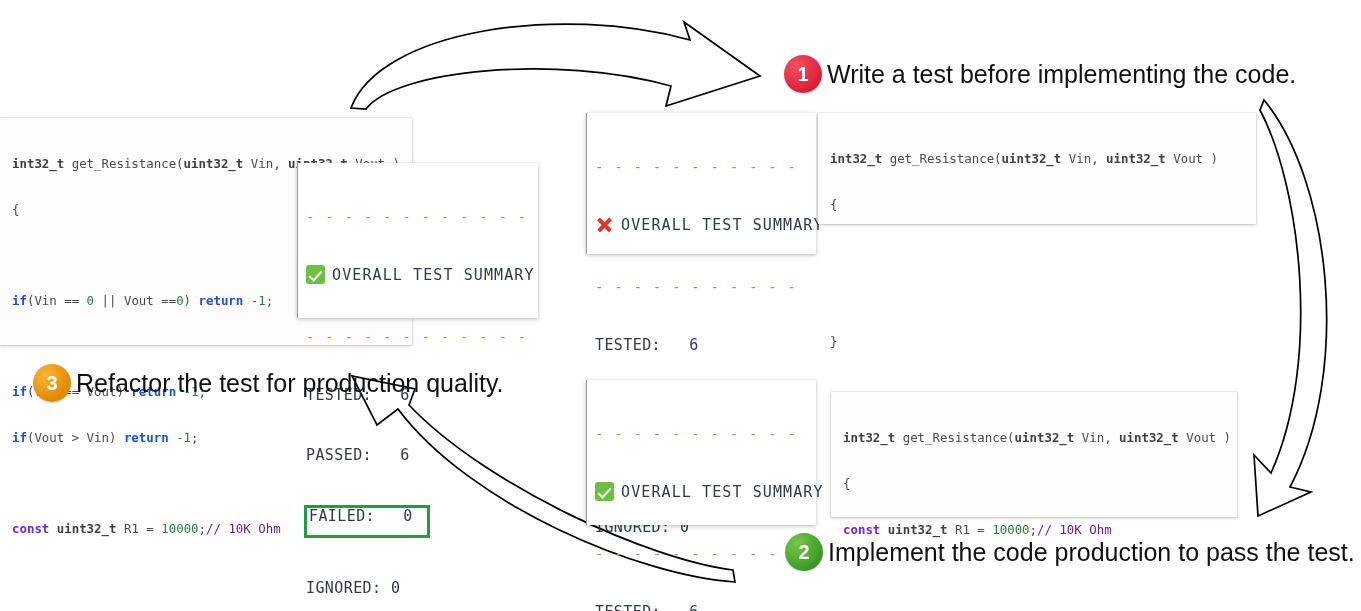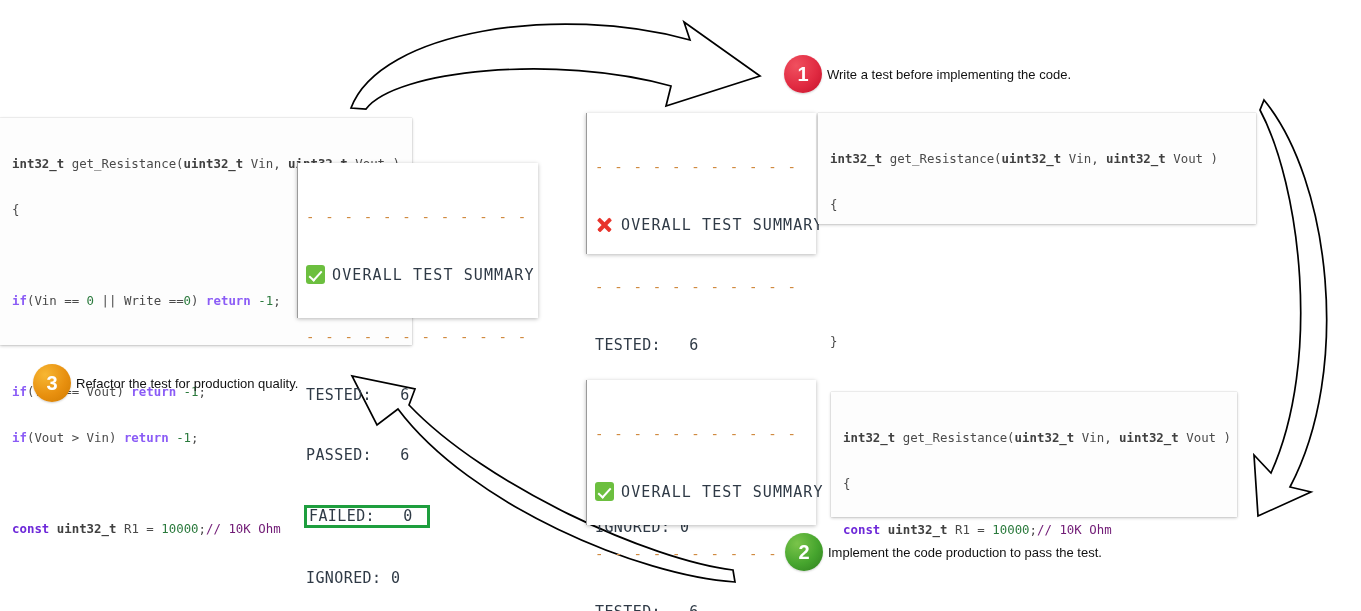--- a/index.html
+++ b/index.html
@@ -41,21 +41,21 @@
     line-height: 15.2px;
     color: #3b3b3b;
     white-space: pre;
     padding: 8px 10px 8px 12px;
     box-sizing: border-box;
   }
   .code-panel .ln { display: block; height: 15.2px; }
   .code-panel .blank { display: block; height: 15.2px; }
 
   .kw-type   { color: #404040; font-weight: bold; }
-  .kw-ctrl   { color: #8b5cf6; font-weight: bold; }
+  .kw-ctrl   { color: #1d4ed8; font-weight: bold; }
   .kw-const  { color: #6d28d9; font-weight: bold; }
   .num       { color: #2b7a3d; }
   .comment   { color: #701a75; }
   .plain     { color: #4a4a4a; }
   .punct     { color: #4a4a4a; }
 
   
   .summary {
     position: absolute;
     background: #ffffff;
@@ -96,21 +96,21 @@
     padding: 0 2px;
     height: 22px;
     line-height: 18px;
     box-sizing: border-box;
     width: 124px;
   }
   .summary .row.boxed-green {
     border: 3px solid #1e9e3e;
     margin: 0 -2px;
     padding: 0 2px;
-    height: 23px;
+    height: 33px;
     line-height: 17px;
     box-sizing: border-box;
     width: 126px;
   }
 
   .icon-x {
     width: 19px; height: 19px;
     display: inline-block;
     flex: 0 0 auto;
     position: relative;
@@ -161,21 +161,21 @@
     align-items: center;
     justify-content: center;
     flex: 0 0 auto;
     box-shadow: 0 1px 2px rgba(0,0,0,0.18);
   }
   .badge-1 { background: radial-gradient(circle at 32% 28%, #f0505f 0%, #e12b42 55%, #c4102a 100%); }
   .badge-2 { background: radial-gradient(circle at 32% 28%, #7ac44a 0%, #46a52e 55%, #2e7d1e 100%); }
   .badge-3 { background: radial-gradient(circle at 32% 28%, #f7b733 0%, #e8900f 55%, #cf7a00 100%); }
   .caption {
     font-family: "Liberation Sans", sans-serif;
-    font-size: 13px;
+    font-size: 25px;
     color: #111111;
     margin-left: 5px;
     white-space: nowrap;
   }
 </style>
 </head>
 <body>
 
 <div id="stage">
 
@@ -203,21 +203,21 @@
              L 352 376
              L 415 389
              L 409 405
              C 486 486, 650 560, 733 570 Z" fill="#ffffff" stroke="#000000" stroke-width="1.7" stroke-linejoin="miter"></path>
   </svg>
 
   <div class="code-panel" style="left:0px; top:118px; width:412px; height:227px;">
     <span class="ln"><span class="kw-type">int32_t</span> <span class="plain">get_Resistance(</span><span class="kw-type">uint32_t</span> <span class="plain">Vin,</span> <span class="kw-type">uint32_t</span> <span class="plain">Vout )</span></span>
     <span class="ln"><span class="punct">{</span></span>
     <span class="blank"> </span>
-    <span class="ln"><span class="kw-ctrl">if</span><span class="plain">(Vin == </span><span class="num">0</span><span class="plain"> || Write ==</span><span class="num">0</span><span class="plain">) </span><span class="kw-ctrl">return</span> <span class="num">-1</span><span class="plain">;</span></span>
+    <span class="ln"><span class="kw-ctrl">if</span><span class="plain">(Vin == </span><span class="num">0</span><span class="plain"> || Vout ==</span><span class="num">0</span><span class="plain">) </span><span class="kw-ctrl">return</span> <span class="num">-1</span><span class="plain">;</span></span>
     <span class="blank"> </span>
     <span class="ln"><span class="kw-ctrl">if</span><span class="plain">(Vin == Vout) </span><span class="kw-ctrl">return</span> <span class="num">-1</span><span class="plain">;</span></span>
     <span class="ln"><span class="kw-ctrl">if</span><span class="plain">(Vout &gt; Vin) </span><span class="kw-ctrl">return</span> <span class="num">-1</span><span class="plain">;</span></span>
     <span class="blank"> </span>
     <span class="ln"><span class="kw-const">const</span> <span class="kw-type">uint32_t</span> <span class="plain">R1 = </span><span class="num">10000</span><span class="plain">;</span><span class="comment">// 10K Ohm</span></span>
     <span class="blank"> </span>
     
     
     
     

